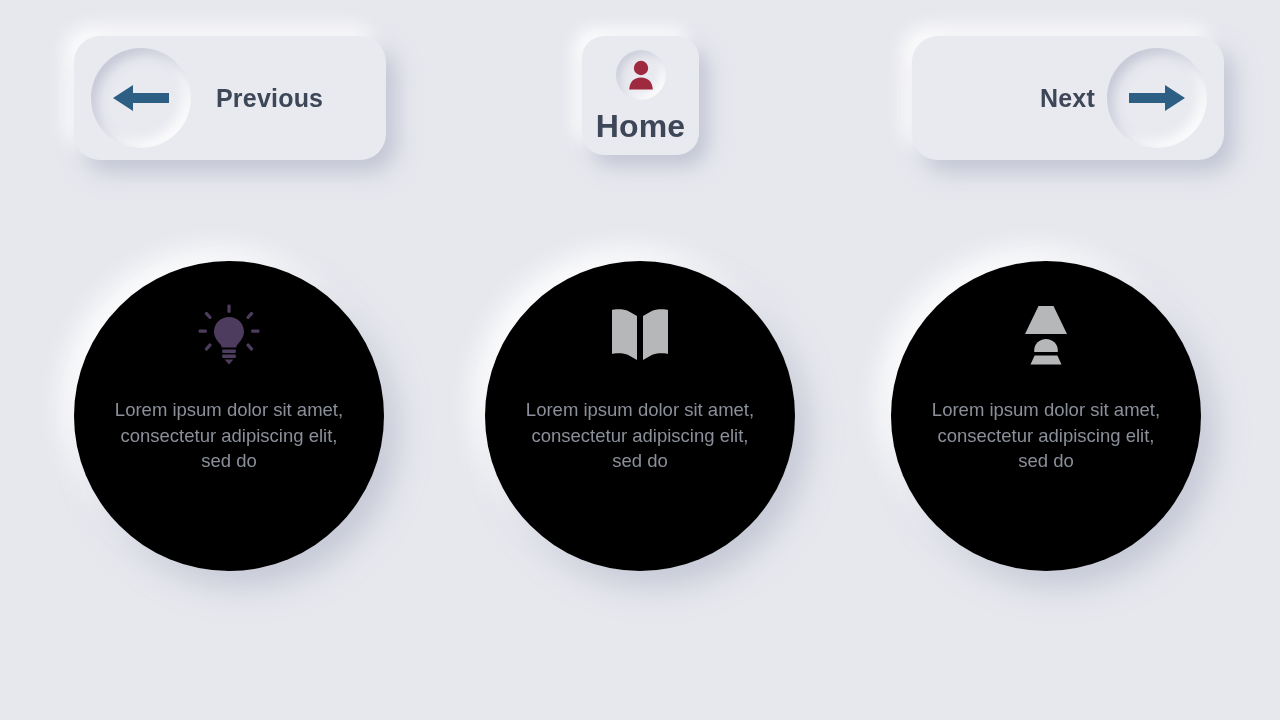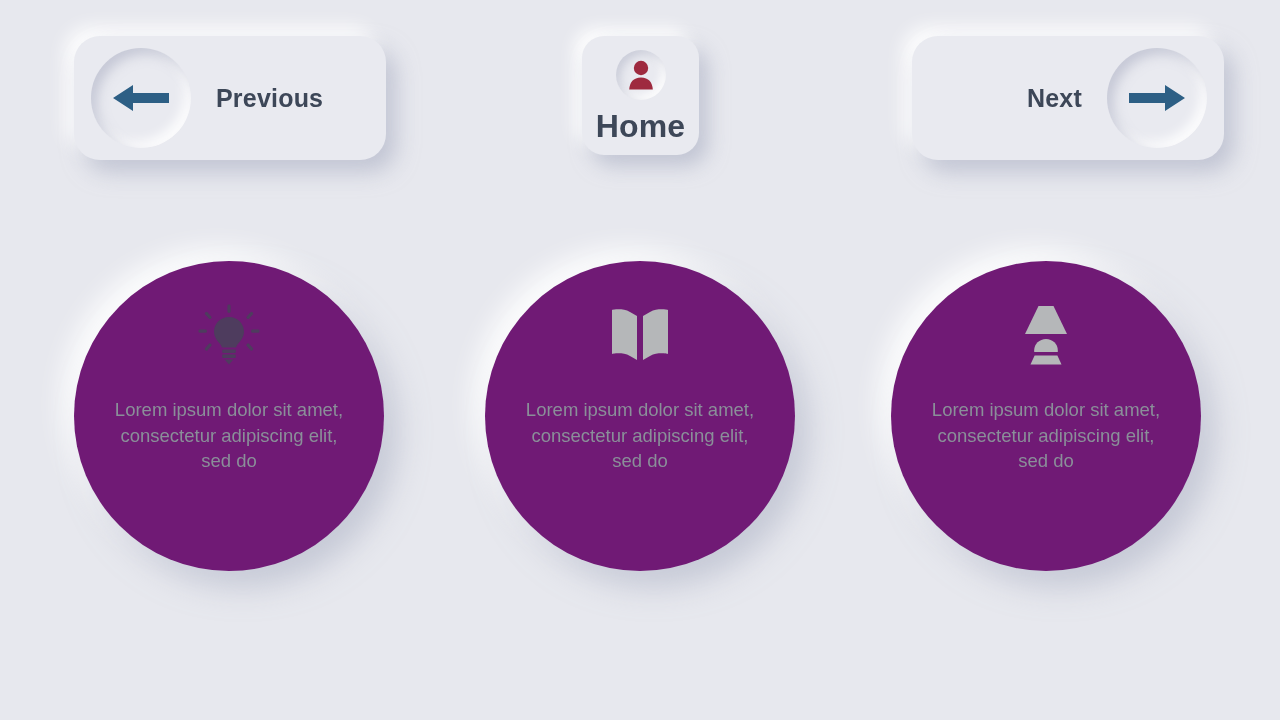--- a/index.html
+++ b/index.html
@@ -87,21 +87,21 @@
     width: 312px;
     height: 124px;
   }
   #btn-next .groove {
     right: 17px;
     top: 12px;
     width: 100px;
     height: 100px;
   }
   #btn-next .nav-label {
-    right: 142px;
+    right: 129px;
     top: 50%;
     transform: translateY(-50%);
   }
 
   
   #btn-home {
     left: 582px;
     top: 36px;
     width: 117px;
     height: 119px;
@@ -134,21 +134,21 @@
   .arrow-icon { display: block; }
   .person-icon { display: block; }
 
   
 
   .circle-card {
     position: absolute;
     width: 310px;
     height: 310px;
     border-radius: 50%;
-    background: #701a75;
+    background: #000000;
     box-shadow:
       14px 16px 30px rgba(166, 171, 192, 0.50),
       -12px -12px 26px rgba(255, 255, 255, 0.95);
     display: flex;
     flex-direction: column;
     align-items: center;
     cursor: pointer;
   }
 
   #card-1 { left: 74px;  top: 261px; }

